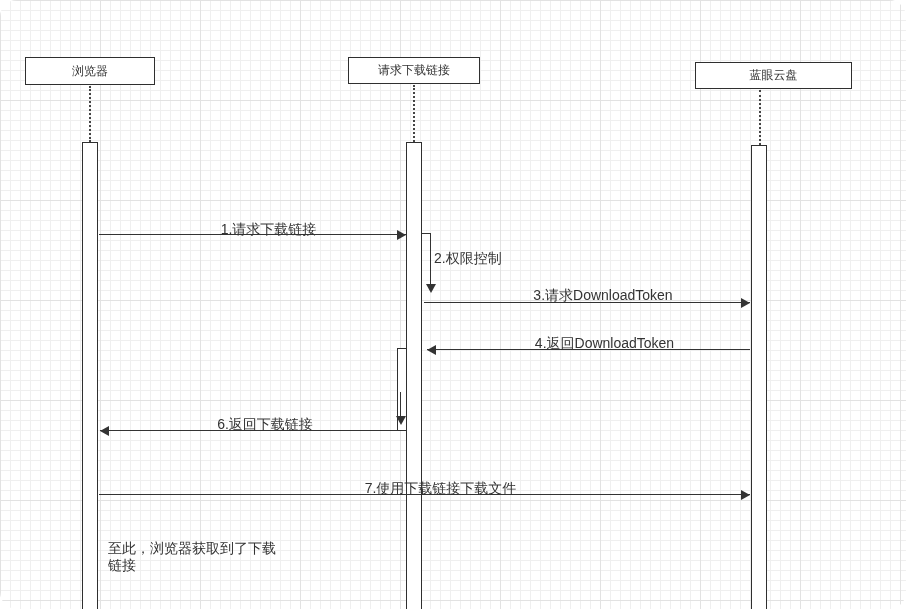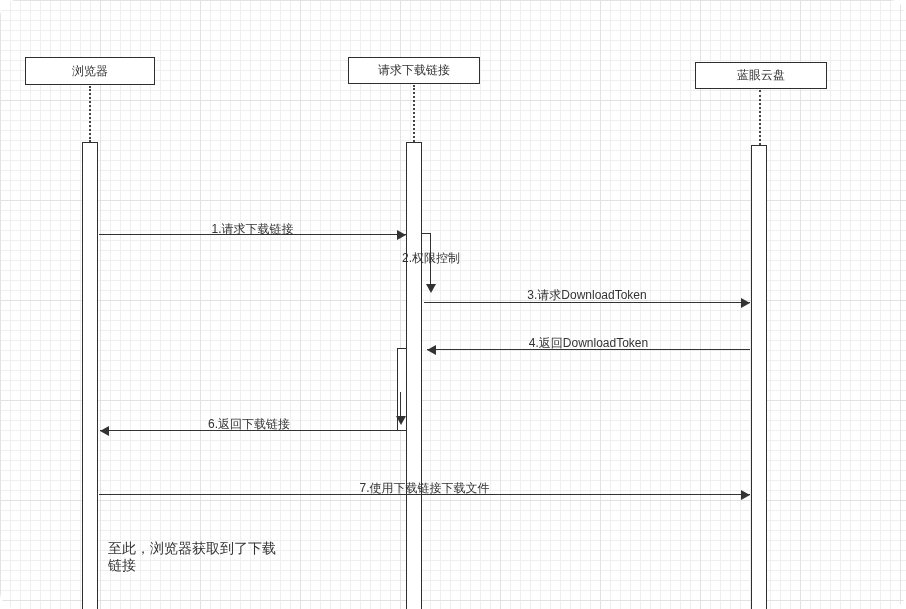--- a/index.html
+++ b/index.html
@@ -20,41 +20,41 @@
     background-size: 100px 100px, 100px 100px, 10px 10px, 10px 10px;
     border-radius: 17px;
   }
   .actor {
     position:absolute; background:#fff; border:1px solid #2f2f2f;
     display:flex; align-items:center; justify-content:center;
     font-size:12px; color:#333; z-index:5;
   }
   #actor-browser { left:25px;  top:57px; width:130px; height:28px; }
   #actor-app     { left:348px; top:57px; width:132px; height:27px; }
-  #actor-cloud   { left:695px; top:62px; width:132px; height:27px; }
+  #actor-cloud   { left:695px; top:62px; width:157px; height:27px; }
 
   .lifeline { position:absolute; width:0; border-left:2px dotted #444; z-index:1; }
   #lifeline-browser { left:89px;  top:86px; height:56px; }
   #lifeline-app     { left:413px; top:85px; height:57px; }
   #lifeline-cloud   { left:759px; top:90px; height:55px; }
 
   .activation { position:absolute; background:#fff; border:1px solid #2f2f2f; z-index:2; }
   #act-browser    { left:82px;  top:142px; width:16px; height:480px; }
   #act-app        { left:406px; top:142px; width:16px; height:480px; }
   #act-cloud      { left:751px; top:145px; width:16px; height:480px; }
   #act-app-nested { left:397px; top:348px; width:10px; height:83px; }
 
   .hline { position:absolute; height:0; border-top:1.5px solid #333; z-index:3; }
   .vline { position:absolute; width:0; border-left:1.5px solid #333; z-index:3; }
   .arr-right, .arr-left, .arr-down { position:absolute; width:0; height:0; z-index:4; }
   .arr-right { border-top:5px solid transparent; border-bottom:5px solid transparent; border-left:9px solid #333; }
   .arr-left  { border-top:5px solid transparent; border-bottom:5px solid transparent; border-right:9px solid #333; }
   .arr-down  { border-left:5px solid transparent; border-right:5px solid transparent; border-top:9px solid #333; }
 
-  .msg-label { position:absolute; font-size:12px; color:#333; text-align:center; z-index:6; white-space:nowrap; }
+  .msg-label { position:absolute; font-size:14px; color:#333; text-align:center; z-index:6; white-space:nowrap;padding-left:32px; }
   #msg1-label { left:99px;  top:221px; width:307px; }
   #msg1-line  { left:99px;  top:234px; width:307px; }
   #msg1-arrow { left:397px; top:230px; }
 
   #msg2-label   { left:402px; top:250px; width:auto; text-align:center; }
   #msg2-connect { left:422px; top:233px; width:9px; }
   #msg2-line    { left:430px; top:234px; height:52px; }
   #msg2-arrow   { left:426px; top:284px; }
 
   #msg3-label { left:424px; top:287px; width:326px; }

